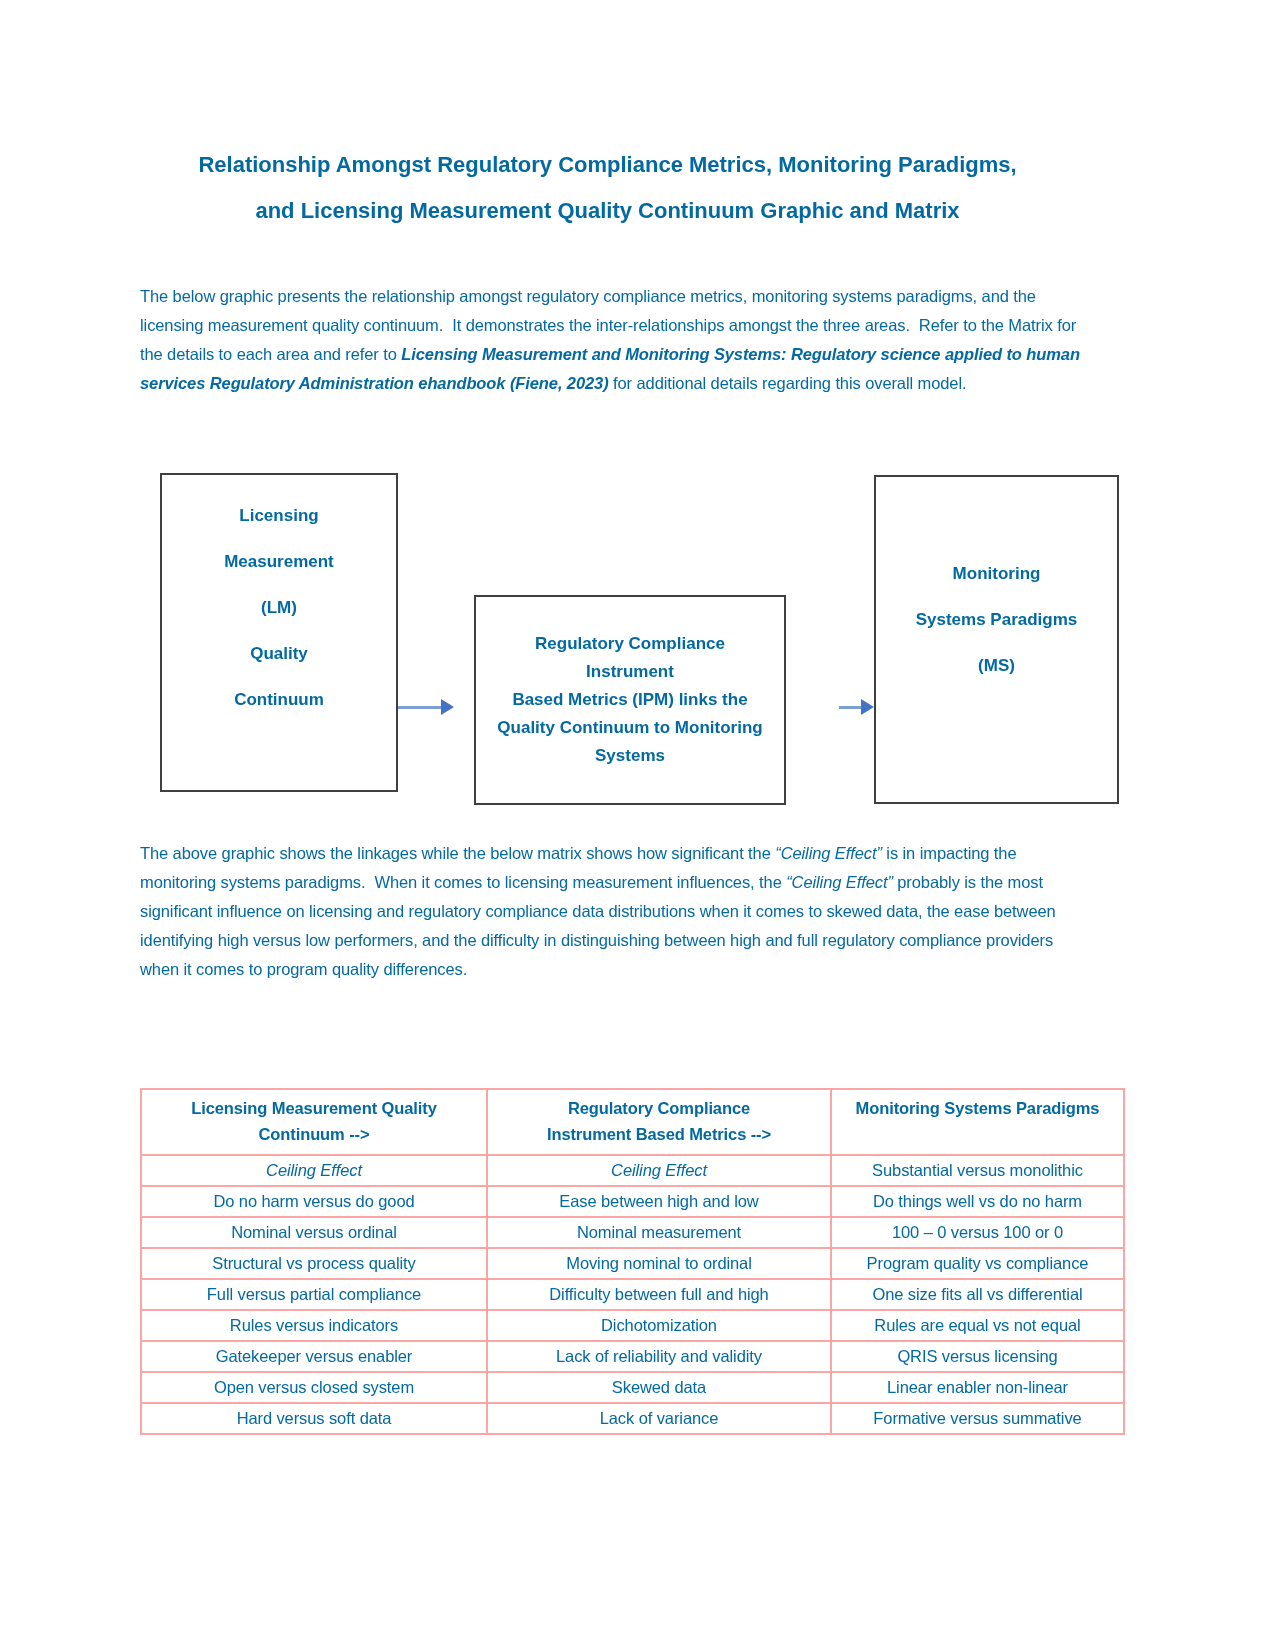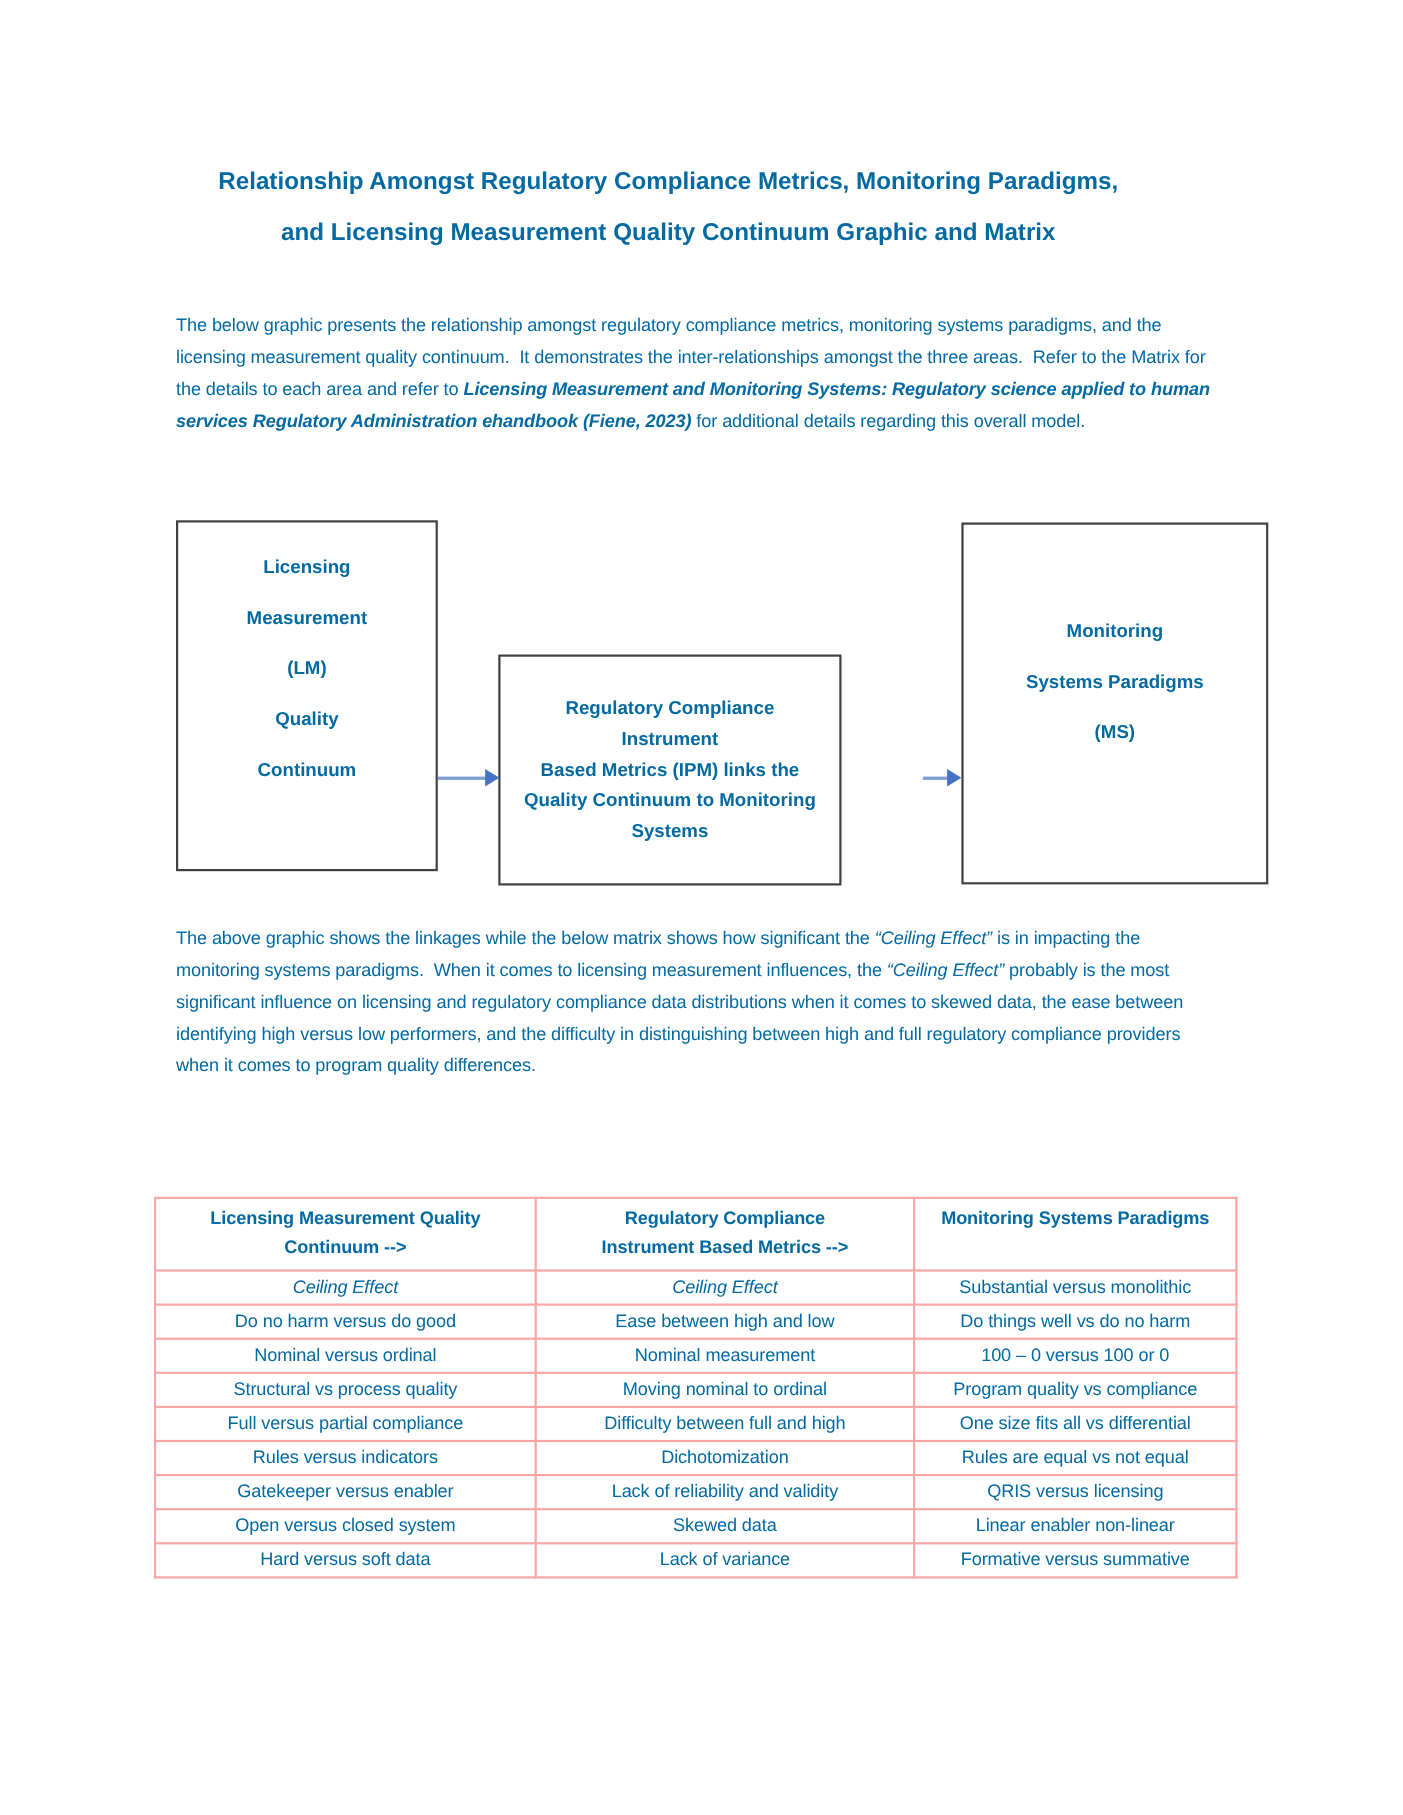--- a/index.html
+++ b/index.html
@@ -13,35 +13,34 @@
     overflow:hidden;
   }
   .doc-title{
     position:absolute;left:140px;top:142px;width:935px;
     text-align:center;font-weight:bold;font-size:22px;line-height:46px;
   }
   .para{
     position:absolute;left:140px;width:940px;
     font-size:16.5px;line-height:29px;letter-spacing:-0.1px;
     white-space:pre-wrap;
-    margin-left:20px;
   }
   .para1{top:282px;}
   .para2{top:839px;}
   .run-bolditalic{font-weight:bold;font-style:italic;}
   .run-italic{font-style:italic;}
   
   .dbox{
     position:absolute;border:2px solid #404040;background:#ffffff;
     display:flex;flex-direction:column;align-items:center;justify-content:center;
     font-weight:bold;font-size:17px;text-align:center;box-sizing:border-box;
   }
   .dbox-left{left:160px;top:473px;width:238px;height:319px;gap:26px;padding-bottom:50px;}
-  .dbox-mid{left:453px;top:595px;width:312px;height:210px;line-height:28px;padding:0 20px;}
-  .dbox-right{left:874px;top:475px;width:279px;height:329px;gap:26px;padding-bottom:40px;}
+  .dbox-mid{left:474px;top:595px;width:312px;height:210px;line-height:28px;padding:0 20px;}
+  .dbox-right{left:874px;top:475px;width:245px;height:329px;gap:26px;padding-bottom:40px;}
   .arrow-line{position:absolute;height:3px;}
   .arrow-head{position:absolute;width:0;height:0;border-top:8px solid transparent;border-bottom:8px solid transparent;}
   .a1-line{left:398px;top:706px;width:45px;}
   .a1-head{left:441px;top:699px;}
   .a2-line{left:839px;top:706px;width:25px;}
   .a2-head{left:861px;top:699px;}
   .matrix-heading{
     position:absolute;left:140px;top:1034px;
     font-size:17.5px;font-weight:bold;text-decoration:underline;letter-spacing:-0.1px;
   }

